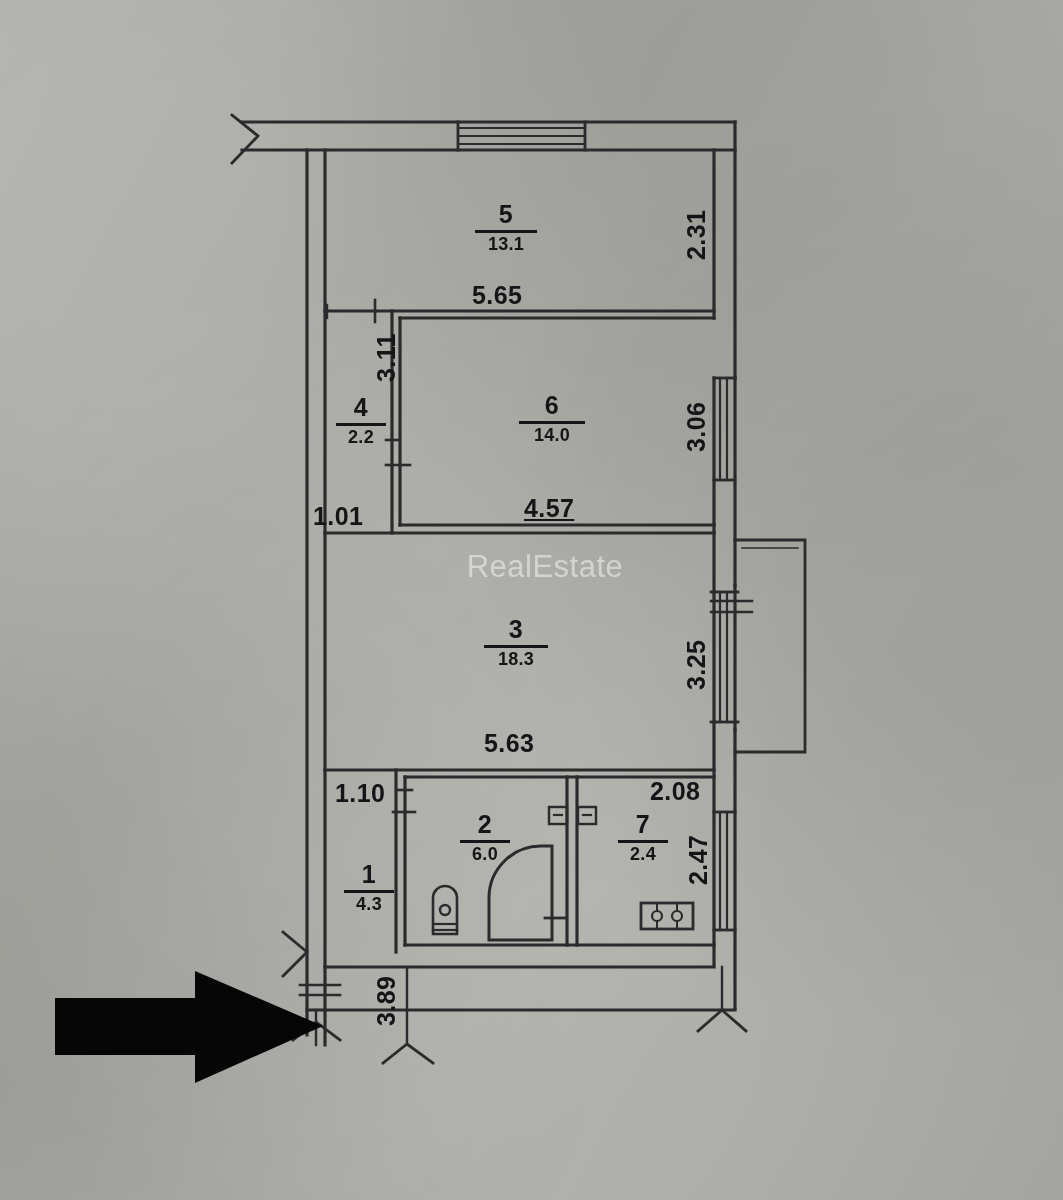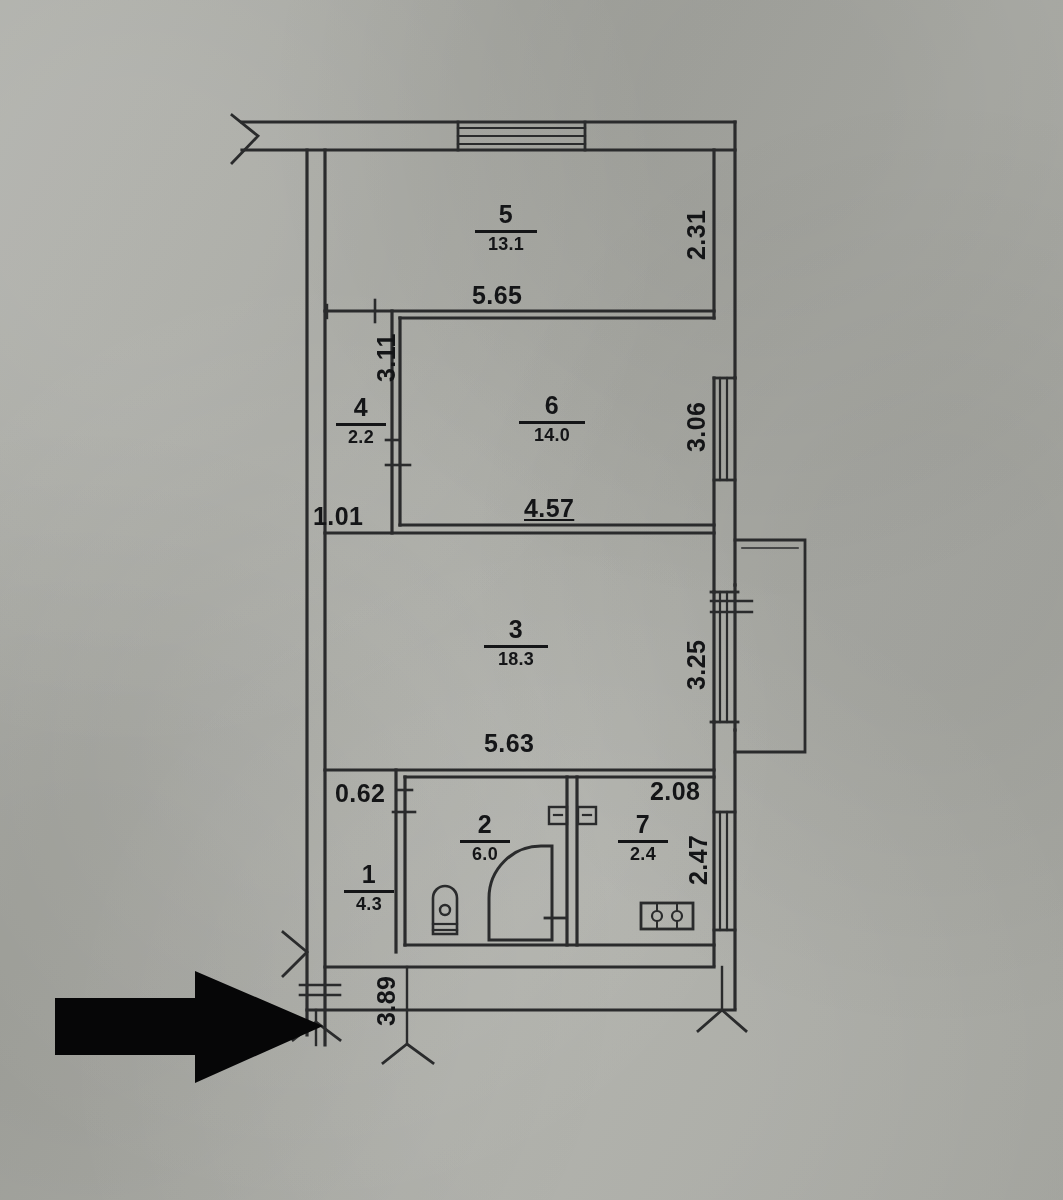--- a/index.html
+++ b/index.html
@@ -266,25 +266,26 @@
   </div>
 
   <div class="dim vert" style="left:682px; top:260px;">2.31</div>
   <div class="dim" style="left:472px; top:281px;">5.65</div>
   <div class="dim vert" style="left:372px; top:382px;">3.11</div>
   <div class="dim vert" style="left:682px; top:452px;">3.06</div>
   <div class="dim" style="left:524px; top:494px;text-decoration:underline;">4.57</div>
   <div class="dim" style="left:313px; top:502px;">1.01</div>
   <div class="dim vert" style="left:682px; top:690px;">3.25</div>
   <div class="dim" style="left:484px; top:729px;">5.63</div>
-  <div class="dim" style="left:335px; top:779px;">0.62</div>
+  <div class="dim" style="left:335px; top:779px;">1.10</div>
   <div class="dim" style="left:622px; top:777px;margin-left:28px;">2.08</div>
   <div class="dim vert" style="left:684px; top:885px;">2.47</div>
   <div class="dim vert" style="left:372px; top:1026px;">3.89</div>
 
   <div id="watermark">
+    <span class="wm-sub">RealEstate</span>
   </div>
 
   <svg style="position:absolute; left:55px; top:965px; width:270px; height:125px;" viewBox="0 0 270 125">
     <path d="M 0 33 L 140 33 L 140 6 L 268 61 L 140 118 L 140 90 L 0 90 Z" fill="#060607" stroke="none"></path>
   </svg>
 
 </div>
 
 </body></html>

